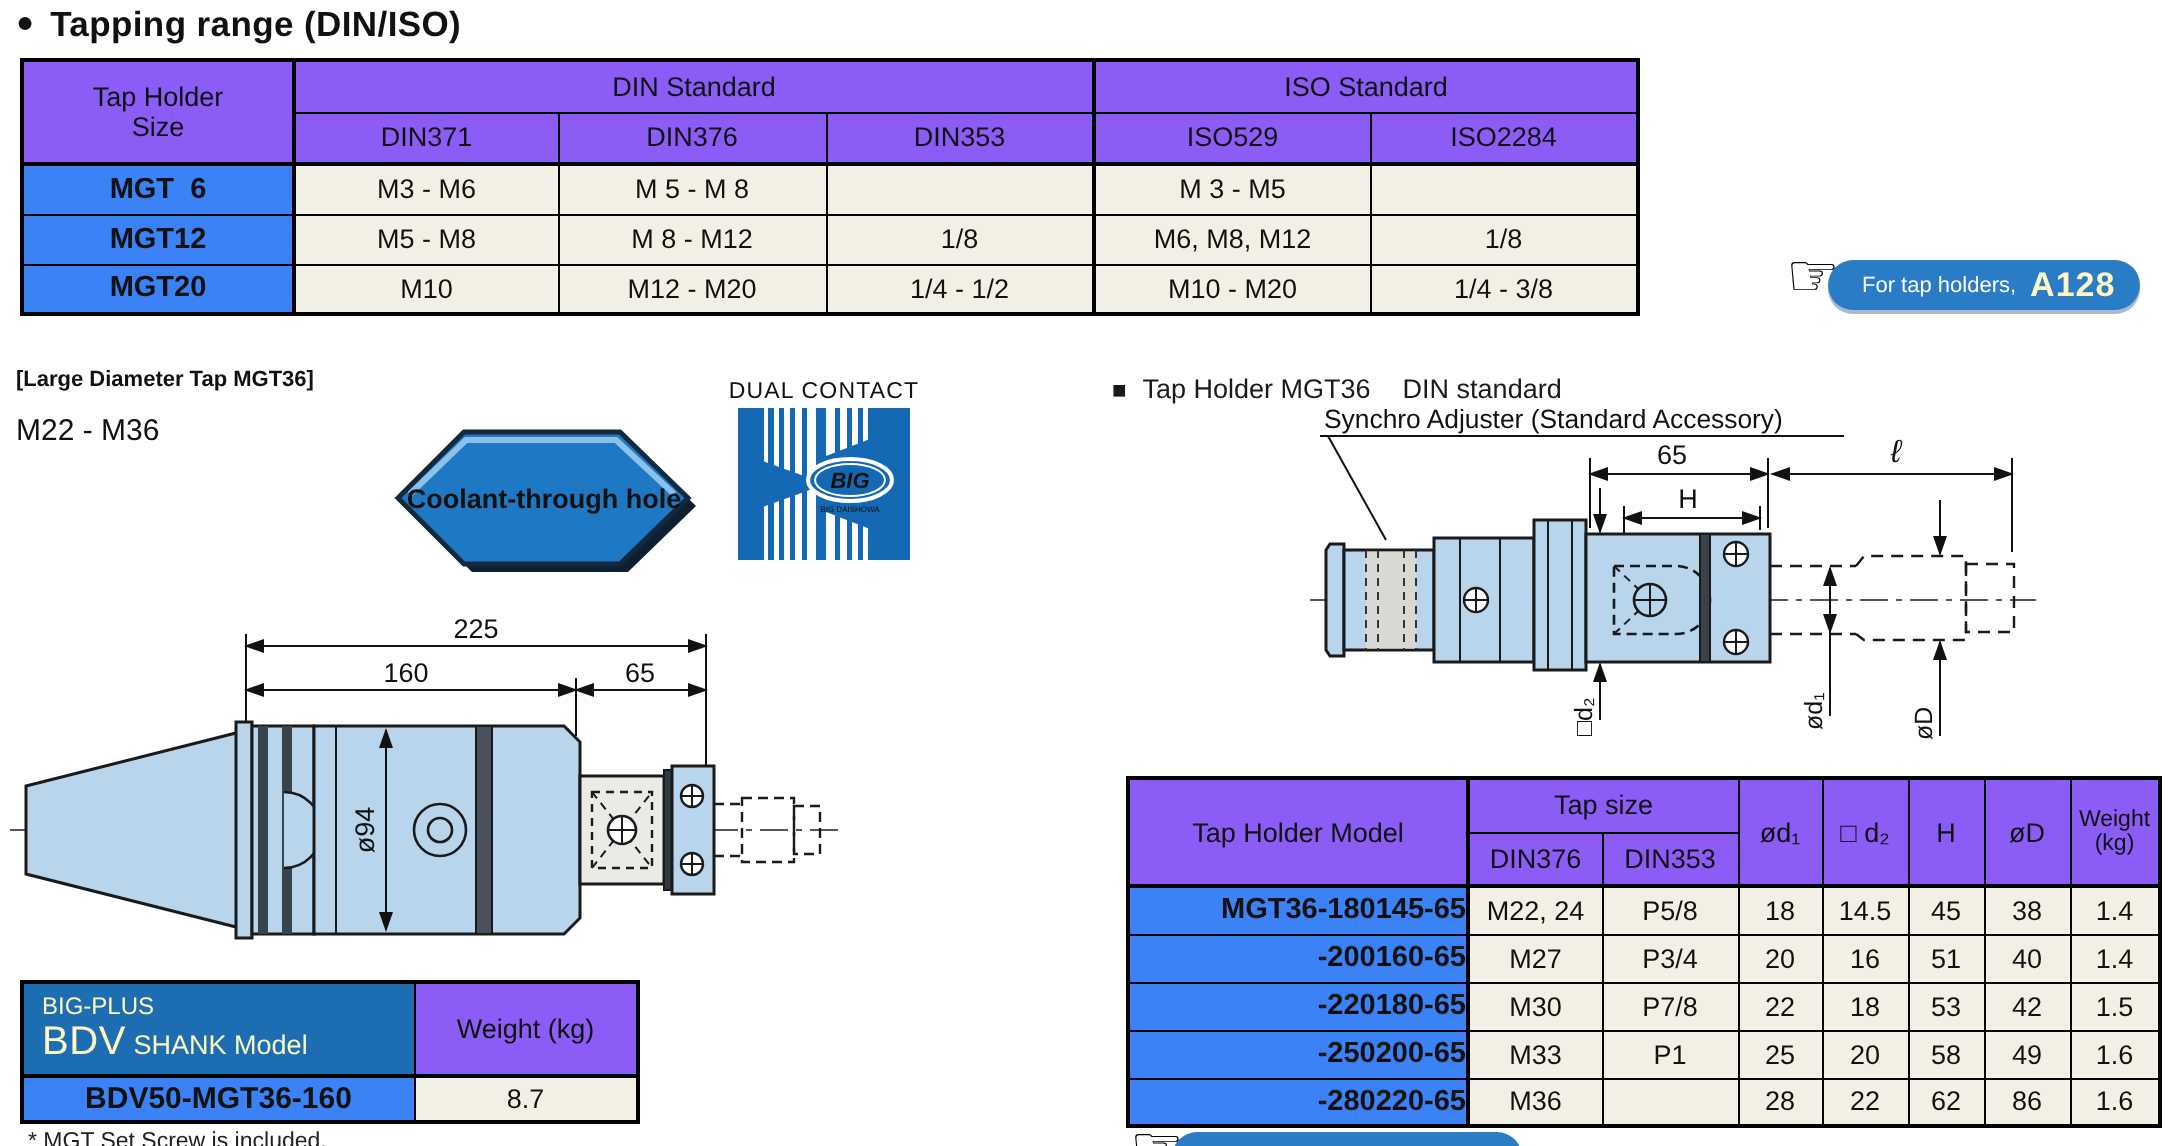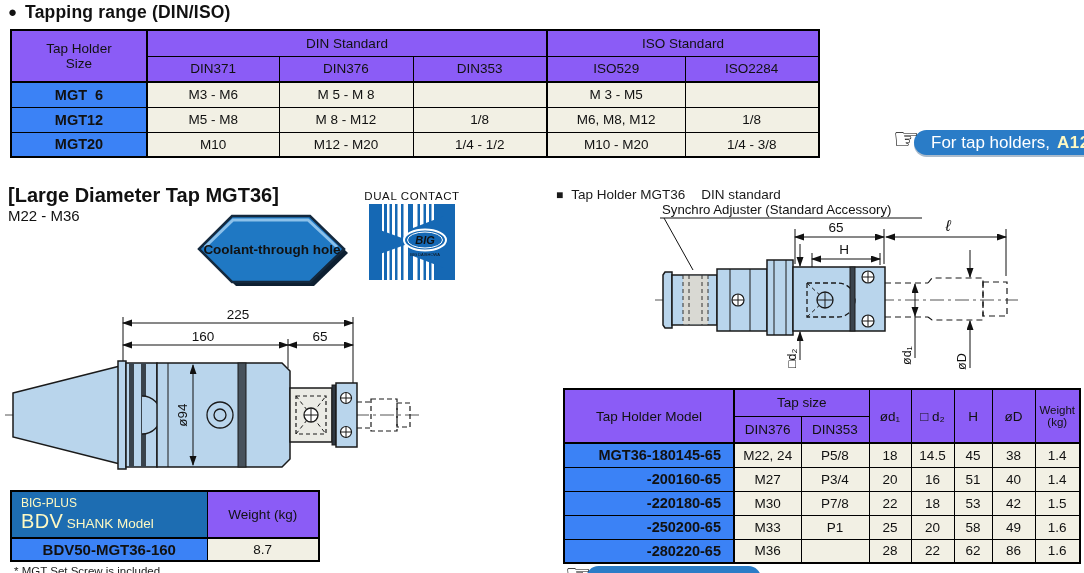--- a/index.html
+++ b/index.html
@@ -5,21 +5,21 @@
   * { box-sizing: border-box; margin: 0; padding: 0; }
   html,body { background:#fff; }
   .page {
     position: relative; width: 1084px; height: 573px; overflow: hidden;
     background: #fff; font-family: "Liberation Sans", sans-serif; color:#111;
   }
   
   .main-title { position:absolute; left:8px; top:1px; display:flex; align-items:center; gap:8px; }
   .main-title .bullet { font-size:15px; line-height:22px; }
   .main-title .ttl { font-size:17.5px; font-weight:bold; letter-spacing:.2px; }
-  .sub-title { position:absolute; left:8px; top:184px; font-size:20px; font-weight:bold; }
+  .sub-title { position:absolute; left:8px; top:184px; font-size:11px; font-weight:bold; }
   .range-txt { position:absolute; left:8px; top:207px; font-size:15px; }
   .right-heading { position:absolute; left:556px; top:187px; display:flex; align-items:center; font-size:13.5px; color:#1a1a1a; }
   .right-heading .sq { font-size:12px; margin-right:8px; }
   .right-heading .p2 { margin-left:16px; }
   
   table { border-collapse: collapse; table-layout: fixed; }
   td { border:1px solid #000; text-align:center; font-size:13.5px; overflow:hidden; }
   .hdr { background:#8b5cf6; }
   .cream { background:#f2f0e4; }
   .rowblue { background:#3b82f6; }
@@ -29,21 +29,21 @@
   .tap-table { position:absolute; left:10px; top:29px; border:2px solid #000; }
   .tap-table tr.h td { height:26px; }
   .tap-table tr.d td { height:25px; }
   .size-cell { font-weight:bold; font-size:14.5px; white-space:pre; }
   
   .ref-badge { position:absolute; display:flex; align-items:center; }
   .ref-badge .hand { position:absolute; left:0; top:-6px; font-size:30px; line-height:30px; z-index:2;
     font-family:"DejaVu Sans", sans-serif; color:#000; }
   .ref-badge .pill { margin-left:21px; height:25px; background:#2a7cc7; border-radius:13px;
     display:flex; align-items:center; padding:0 12px 0 17px; gap:7px; box-shadow:0 2px 0 rgba(15,60,105,.35); }
-  .ref-badge .pill .lbl { color:#fff; font-size:17px; white-space:nowrap; }
+  .ref-badge .pill .lbl { color:#fff; font-size:11px; white-space:nowrap; }
   .ref-badge .pill .pg { color:#fef9c3; font-size:17px; font-weight:bold; letter-spacing:.5px; }
   .badge-a128 { left:893px; top:130px; }
   .badge-cut { left:565px; top:566px; }
   .badge-cut .pill { width:175px; }
   
   .hex-wrap { position:absolute; left:194px; top:209px; }
   
   .bigplus { position:absolute; left:356px; top:190px; width:112px; text-align:center; }
   .bigplus .dual { font-size:11.5px; letter-spacing:.6px; color:#111; margin-bottom:2px; }
   .bigplus .nm { margin-top:2px; font-size:21px; font-weight:800; letter-spacing:-1px; color:#000; white-space:nowrap; }
@@ -57,21 +57,21 @@
   .bdv-hdr { background:#1d6db2; color:#fef9c3; text-align:left; padding:4px 0 4px 9px; height:47px; }
   .bdv-hdr .l1 { font-size:12px; }
   .bdv-hdr .l2 { font-size:13.5px; }
   .bdv-hdr .l2 .big { font-size:20px; letter-spacing:.3px; }
   .bdv-table tr.d td { height:23px; }
   .bdv-model { font-weight:bold; font-size:15px; }
   
   .spec-table { position:absolute; left:563px; top:388px; border:2px solid #000; }
   .spec-table tr.h td { height:27px; }
   .spec-table tr.d td { height:24px; }
-  .spec-model { font-weight:bold; font-size:14.5px; text-align:right; padding-right:12px; white-space:nowrap; }
+  .spec-model { font-weight:bold; font-size:14.5px; text-align:right; padding-right:0; white-space:nowrap; }
   .wcell .w1 { font-size:11.5px; line-height:12px; }
   
   .footnote { position:absolute; left:14px; top:565px; font-size:11.5px; color:#222; }
 </style>
 </head>
 <body>
 
 <div class="page">
 
   <div class="main-title">

